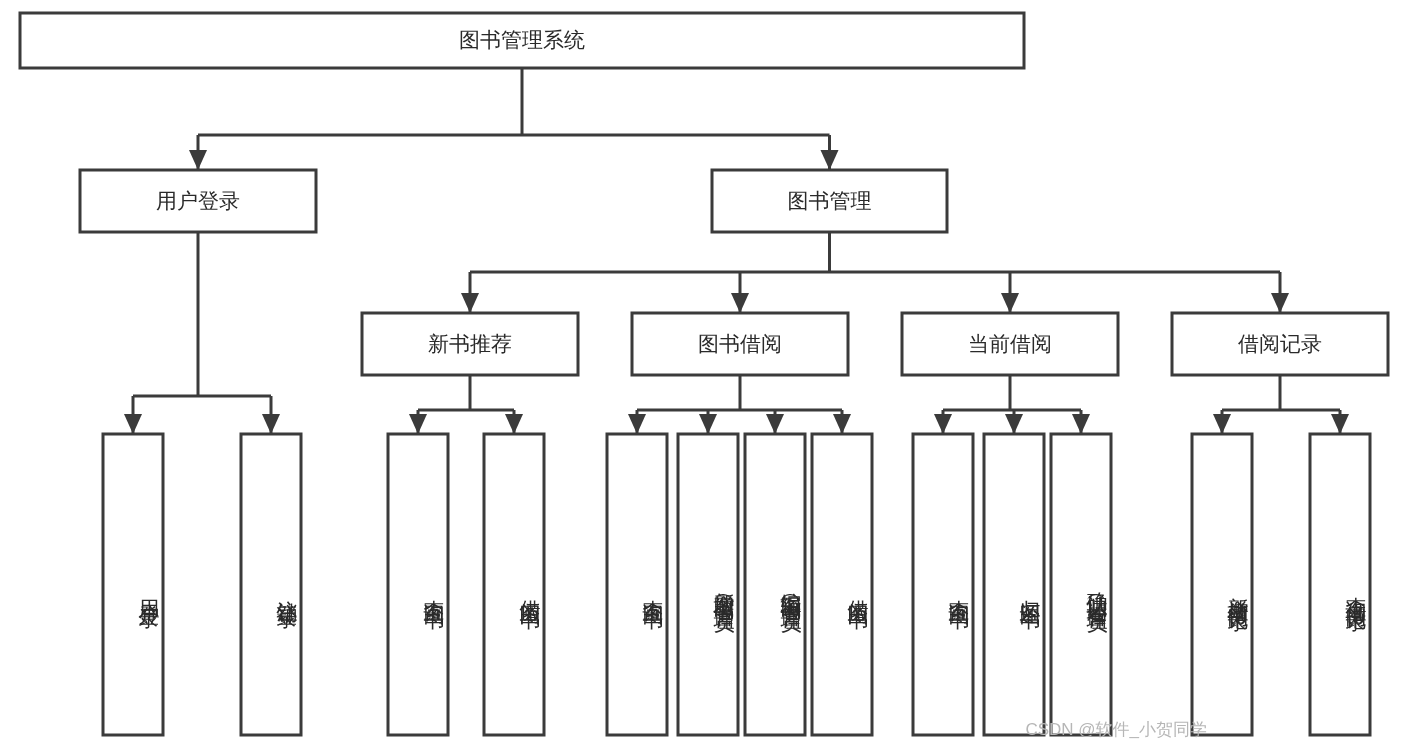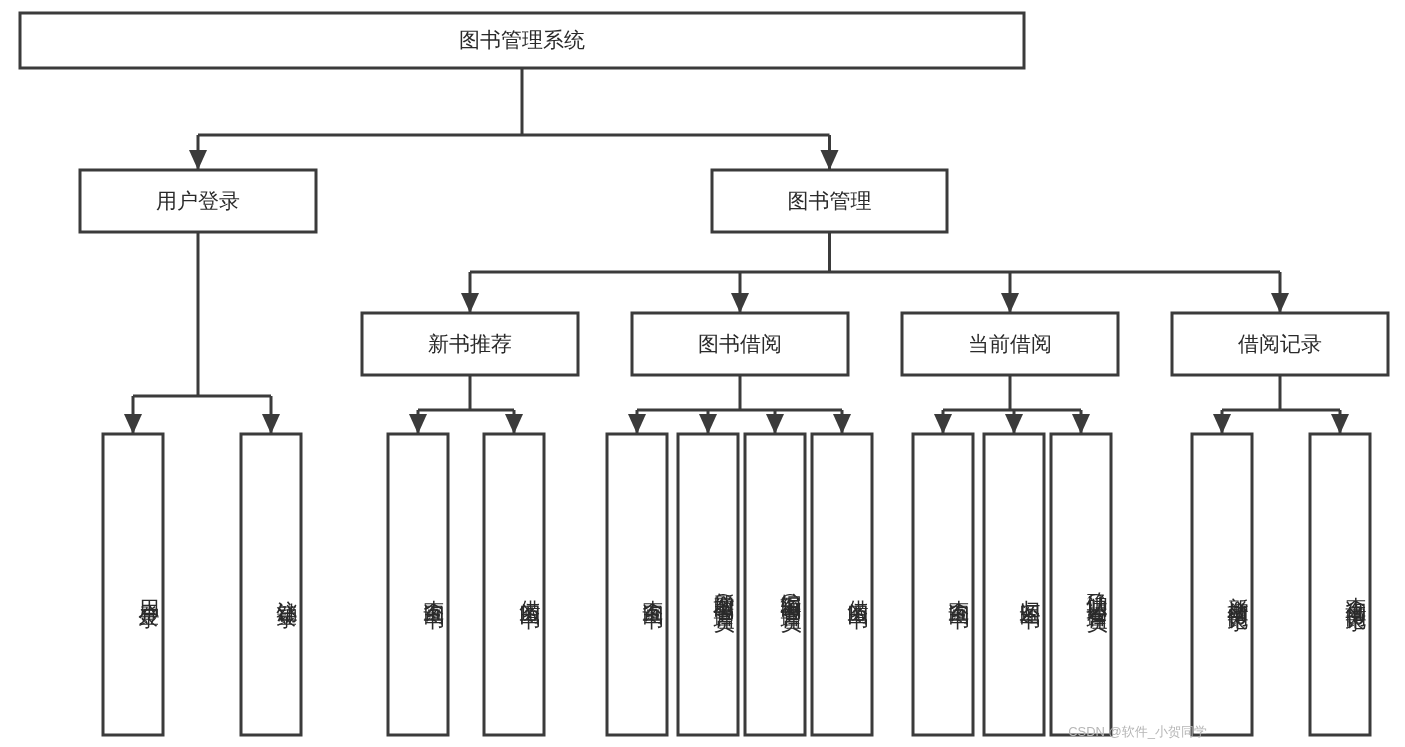--- a/index.html
+++ b/index.html
@@ -31,21 +31,21 @@
     display:flex;
     align-items:flex-start;
     justify-content:center;
     white-space:nowrap;
     pointer-events:none;
   }
   .watermark{
     position:absolute;
     right:8px;bottom:6px;
     font-family:"Liberation Sans","DejaVu Sans",sans-serif;
-    font-size:13px;
+    font-size:17px;
     color:#b6b6b6;
     white-space:nowrap;
   }
 </style>
 </head>
 <body>
 
 <div id="diagram-root">
 
   <svg class="flow" viewBox="0 0 1405 747">

